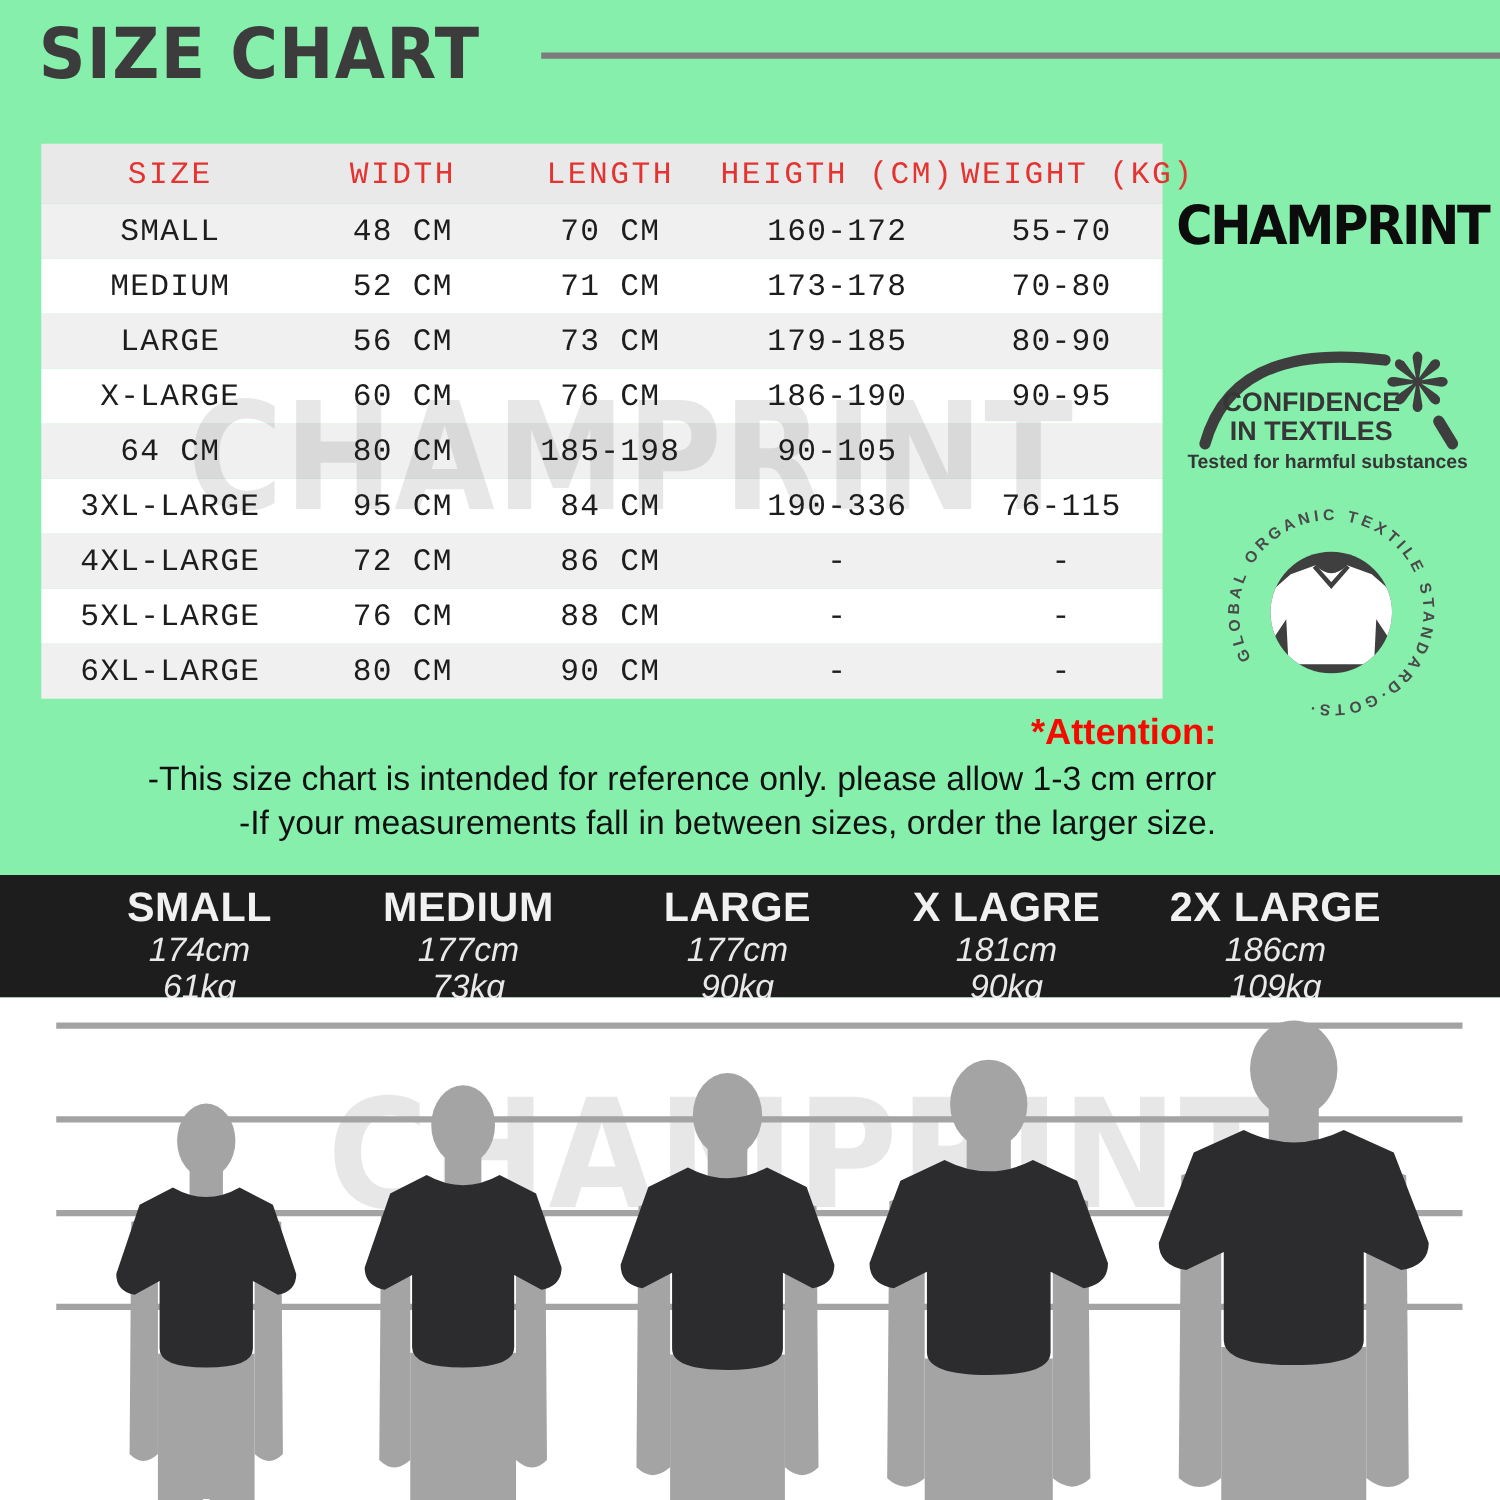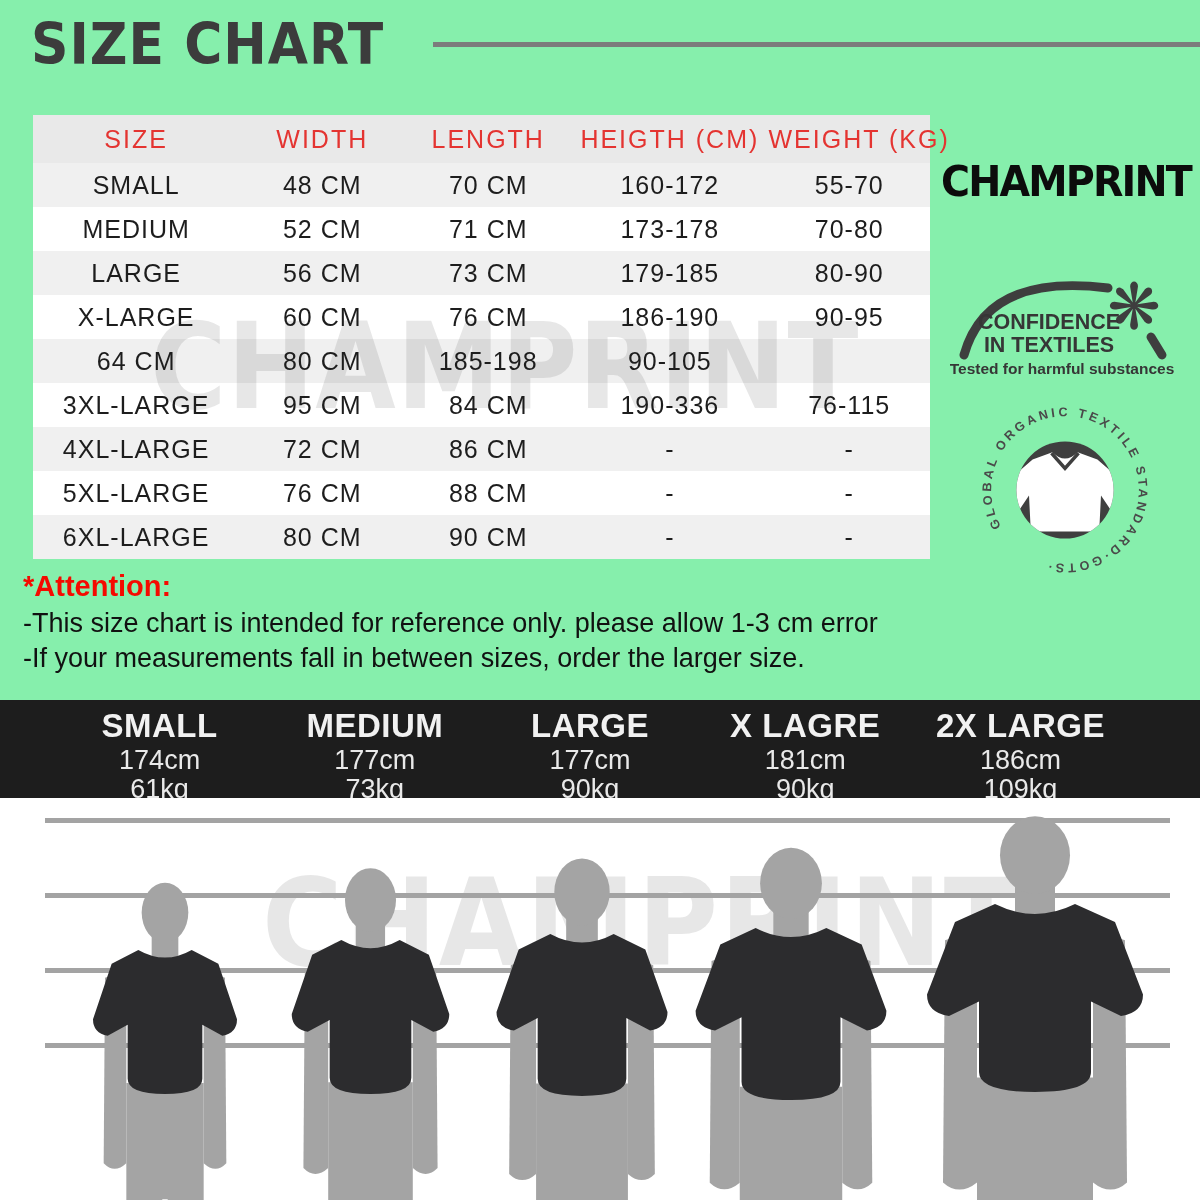--- a/index.html
+++ b/index.html
@@ -16,21 +16,21 @@
     font-size:52px; font-weight:bold; color:#3c3c3c; letter-spacing:1px;
     transform:scaleY(1.08); transform-origin:top left; white-space:nowrap;
   }
   .title-rule {
     position:absolute; left:433px; top:42px; width:767px; height:5px; background:#7c7c7c;
   }
 
   
   .size-table {
     position:absolute; left:33px; top:115px; width:897px;
-    font-family:Liberation Sans, sans-serif;
+    font-family:Liberation Mono, monospace;
   }
   .tr { display:grid; grid-template-columns:23% 18.5% 18.5% 22% 18%; align-items:center; }
   .tr.head { height:48px; background:#e9e9e9; }
   .tr.row  { height:44px; }
   .tr.row:nth-child(odd) { background:#f0f0f0; }
   .tr.row:nth-child(even) { background:#ffffff; }
   .th {
     text-align:center; font-size:25px; color:#e43431; letter-spacing:2px; white-space:nowrap;
   }
   .td {
@@ -46,32 +46,32 @@
   
   .brand-name {
     position:absolute; left:941px; top:156px; width:260px;
     font-family:"DejaVu Sans", sans-serif; font-size:43px; font-weight:bold; color:#0c0c0c;
     letter-spacing:-2px; transform:scaleX(0.92); transform-origin:top left; white-space:nowrap;
   }
   .oeko { position:absolute; left:950px; top:263px; }
   .gots { position:absolute; left:975px; top:400px; }
 
   
-  .attention { position:absolute; left:23px; top:570px; width:950px; }
+  .attention { position:absolute; left:23px; top:570px; width:950px;text-align:right; }
   .attention-title { font-size:29px; font-weight:bold; color:#f50a00; margin-bottom:3px; }
   .attention-line { font-size:27px; color:#111111; line-height:35px; }
 
   
   .size-bar {
     position:absolute; left:0; top:700px; width:1200px; height:98px; background:#1d1d1d;
     display:flex; padding:6px 72px 0 52px;
   }
   .bar-col { flex:1 1 0; text-align:center; color:#f1f1f1; }
   .bar-label { font-size:33px; font-weight:bold; line-height:40px; letter-spacing:0.5px; }
-  .bar-val { font-size:27px; line-height:29px; color:#e9e9e9; }
+  .bar-val { font-size:27px; line-height:29px; color:#e9e9e9;font-style:italic; }
 
   
   .lineup { position:absolute; left:0; top:798px; width:1200px; height:402px; overflow:hidden; background:#ffffff; }
   .lineup-watermark {
     position:absolute; left:262px; top:55px;
     font-family:"DejaVu Sans", sans-serif; font-size:110px; font-weight:bold;
     color:rgba(60,60,60,0.12); letter-spacing:2px; white-space:nowrap;
     transform:scaleY(1.1); transform-origin:top left; pointer-events:none;
   }
   .lineup-line { position:absolute; left:45px; width:1125px; height:5px; background:#a3a3a3; }

